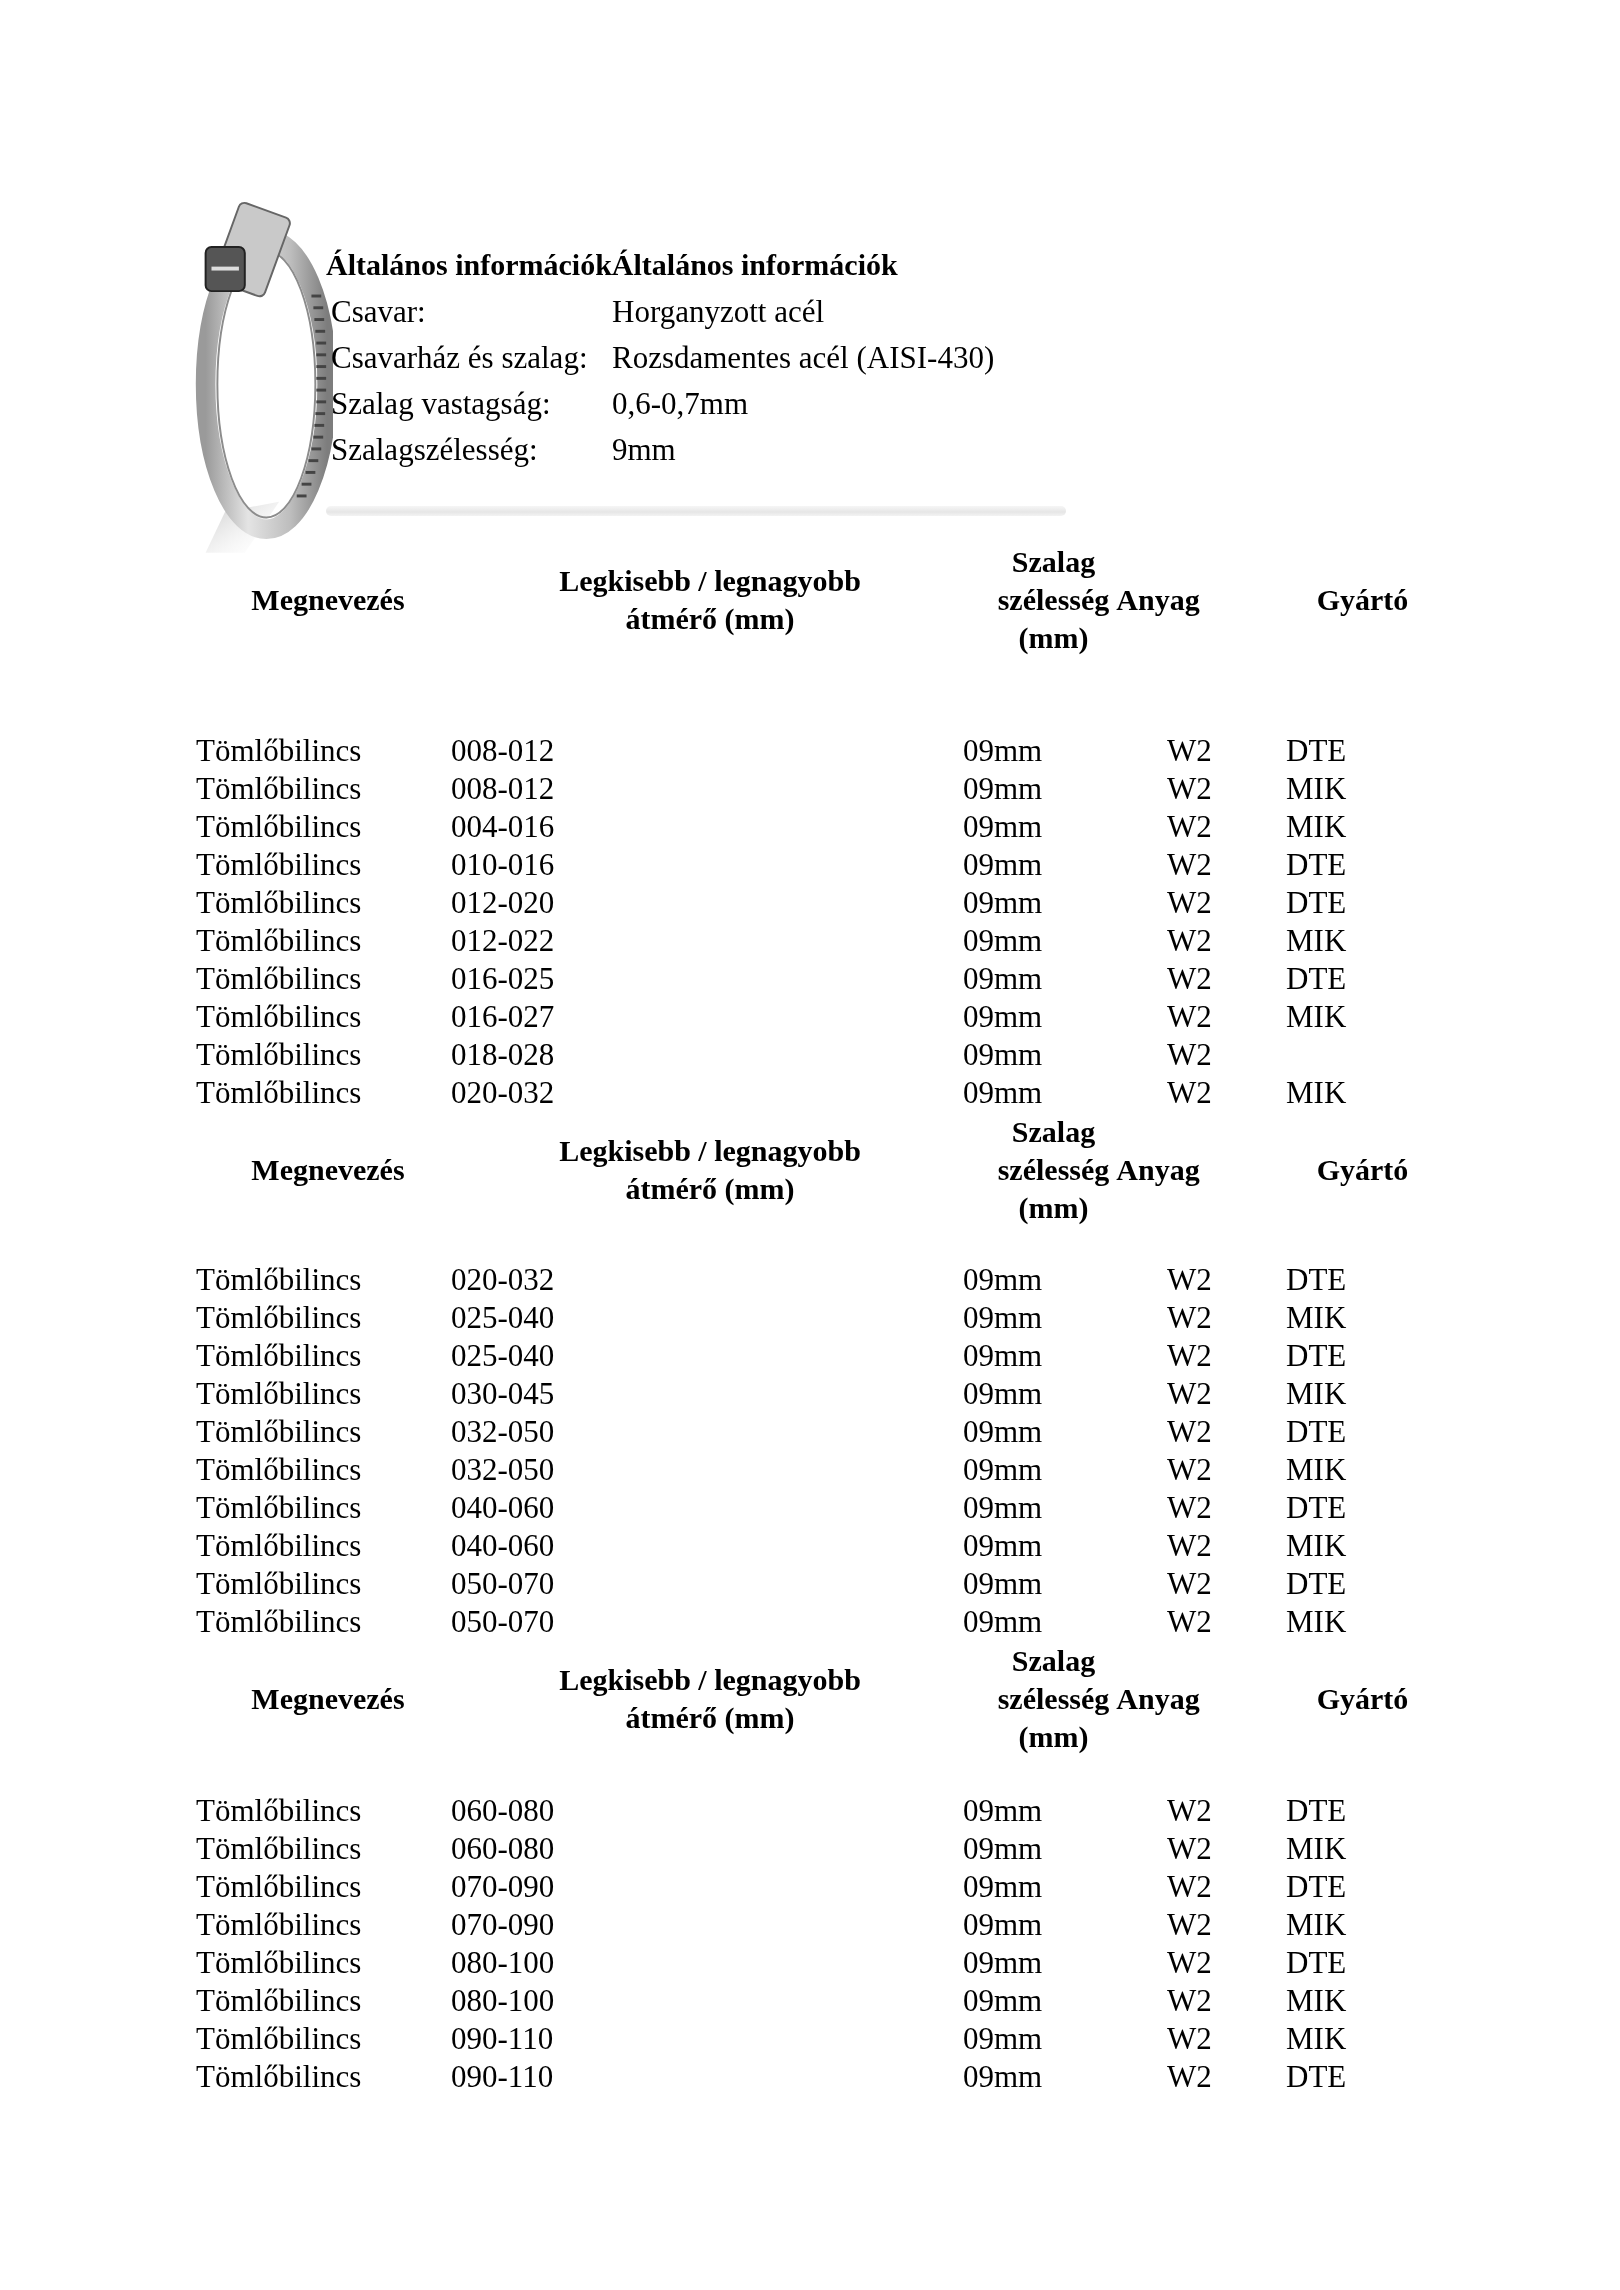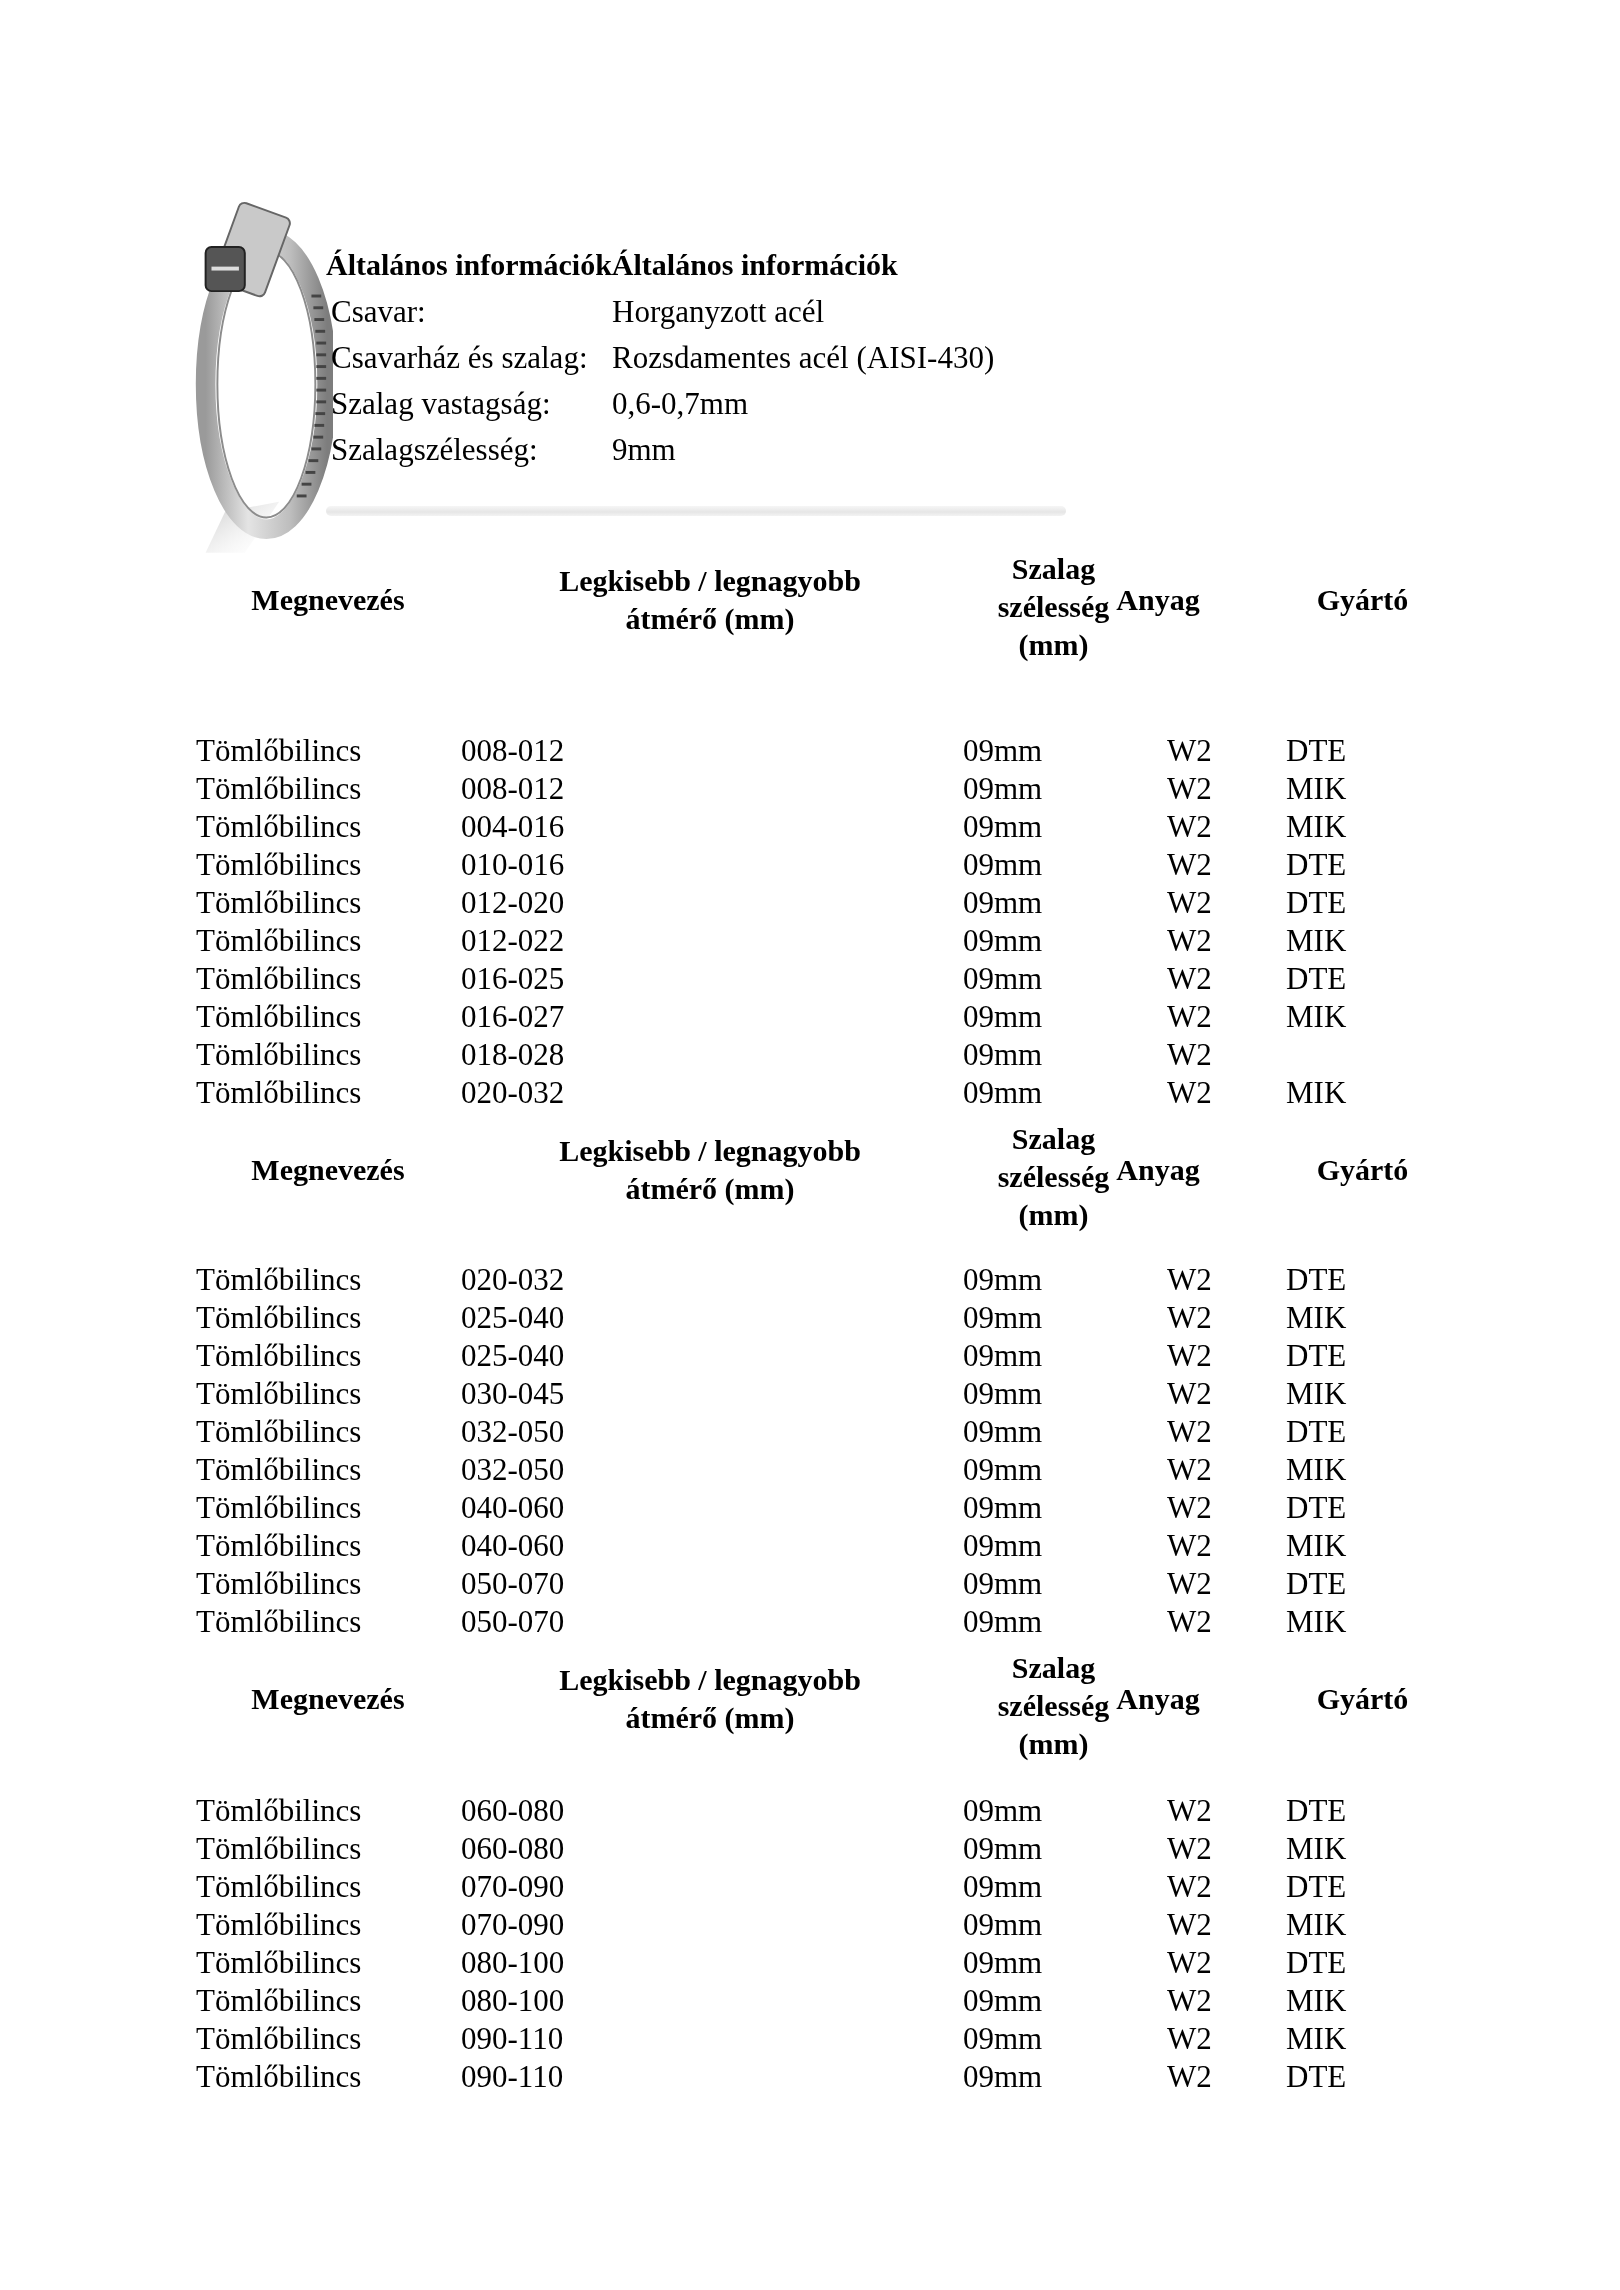--- a/index.html
+++ b/index.html
@@ -10,28 +10,28 @@
   .info { position:absolute; left:331px; top:294px; font-size:31px; }
   .info-row { position:relative; height:46px; white-space:nowrap; }
   .info-label { position:absolute; left:0; }
   .info-value { position:absolute; left:281px; }
   .sep { position:absolute; left:326px; top:506px; width:740px; height:9.8px;
          background:linear-gradient(#f6f6f6,#e6e6e6 60%,#f3f3f3); border-radius:4.9px; }
   .thead { position:absolute; left:0; width:1620px; height:118px; font-weight:bold; font-size:30px; }
   .th { position:absolute; text-align:center; line-height:38px; transform:translateY(-50%); top:59px; }
   .th-name { left:225px; width:206px; }
   .th-range { left:519px; width:382px; }
-  .th-width { left:941px; width:225px;margin-top:7px; }
+  .th-width { left:941px; width:225px; }
   .th-mat { left:1099px; width:118px; }
   .th-maker { left:1294px; width:137px; }
   .tbody { position:absolute; left:0; width:1620px; }
   .tr { position:relative; height:38px; font-size:31px; white-space:nowrap; }
   .td { position:absolute; top:0; line-height:37px; }
   .td-name { left:196px; }
-  .td-range { left:461px; }
+  .td-range { left:451px; }
   .td-width { left:963px; }
   .td-mat { left:1147px;margin-left:20px; }
   .td-maker { left:1286px;text-align:right; }
 </style>
 </head>
 <body>
 
 <svg class="clamp" viewBox="0 0 150 372">
   <defs>
     <linearGradient id="band" x1="0" x2="1">

